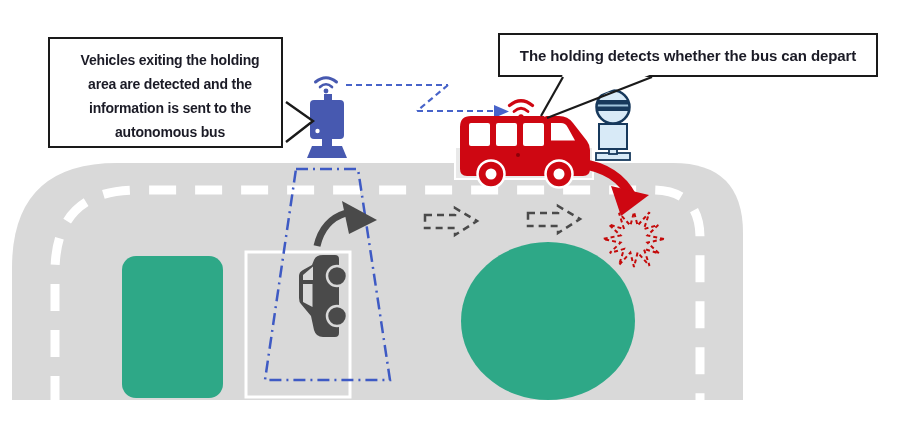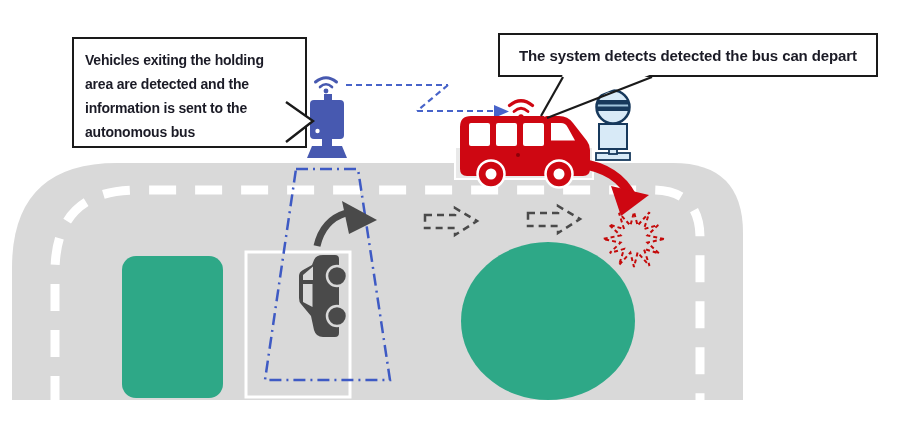--- a/index.html
+++ b/index.html
@@ -1,23 +1,23 @@
 <!DOCTYPE html>
 <html><head>
 <meta charset="utf-8">
 <style>
   html,body{margin:0;padding:0;background:#ffffff;}
   .stage{position:relative;width:900px;height:432px;background:#ffffff;overflow:hidden;
          font-family:"Liberation Sans",sans-serif;}
   .scene{position:absolute;left:0;top:0;z-index:1;}
   .callout{position:absolute;z-index:2;background:#ffffff;border:2.5px solid #1a1a1a;
            box-sizing:border-box;color:#1b1b26;font-weight:bold;}
-  .callout-left{left:72px;top:37px;width:235px;height:111px;
+  .callout-left{left:48px;top:37px;width:235px;height:111px;
                 padding:9px 2px 0 11px;font-size:14px;line-height:24px;
-                letter-spacing:-0.2px;white-space:pre-line;}
+                letter-spacing:-0.2px;white-space:pre-line;text-align:center;}
   .callout-right{left:498px;top:33px;width:380px;height:44px;display:flex;
                  align-items:center;justify-content:center;font-size:15px;
                  letter-spacing:-0.1px;white-space:nowrap;}
   .tail{position:absolute;z-index:3;}
 </style>
 </head>
 <body>
 
 <div class="stage">
 
@@ -108,21 +108,21 @@
       <circle cx="559" cy="174" r="13.5" fill="#CE0712" stroke="#FFFFFF" stroke-width="2.5"></circle>
       <circle cx="559" cy="174" r="5.5" fill="#FFFFFF"></circle>
     </g>
   </svg>
 
   <div class="callout callout-left">Vehicles exiting the holding
 area are detected and the
 information is sent to the
 autonomous bus</div>
 
-  <div class="callout callout-right">The system detects detected the bus can depart</div>
+  <div class="callout callout-right">The holding detects whether the bus can depart</div>
 
   <svg class="tail" style="left:285px;top:96px;" width="36" height="52">
     <polygon points="1,6 28,25 1,46" fill="#FFFFFF"></polygon>
     <path d="M1,6 L28,25 L1,46" fill="none" stroke="#1a1a1a" stroke-width="2.4"></path>
   </svg>
 
   <svg class="tail" style="left:528px;top:71px;" width="140" height="56">
     <polygon points="35,3 124,3 16,46" fill="#FFFFFF"></polygon>
     <path d="M35,6 L13,45" fill="none" stroke="#1a1a1a" stroke-width="2.2"></path>
     <path d="M124,6 L19,47" fill="none" stroke="#1a1a1a" stroke-width="2.2"></path>

